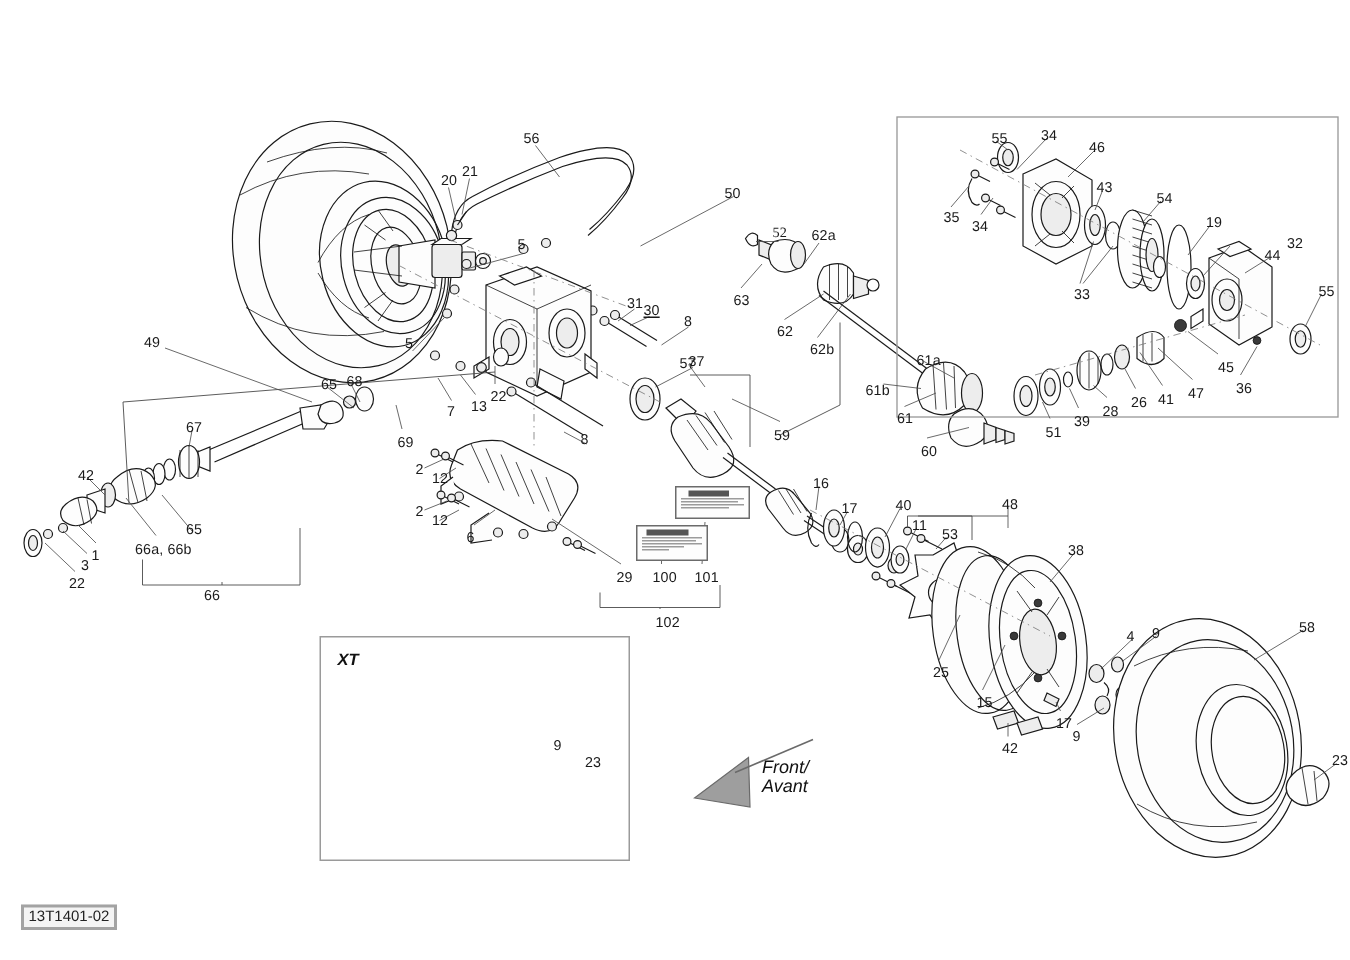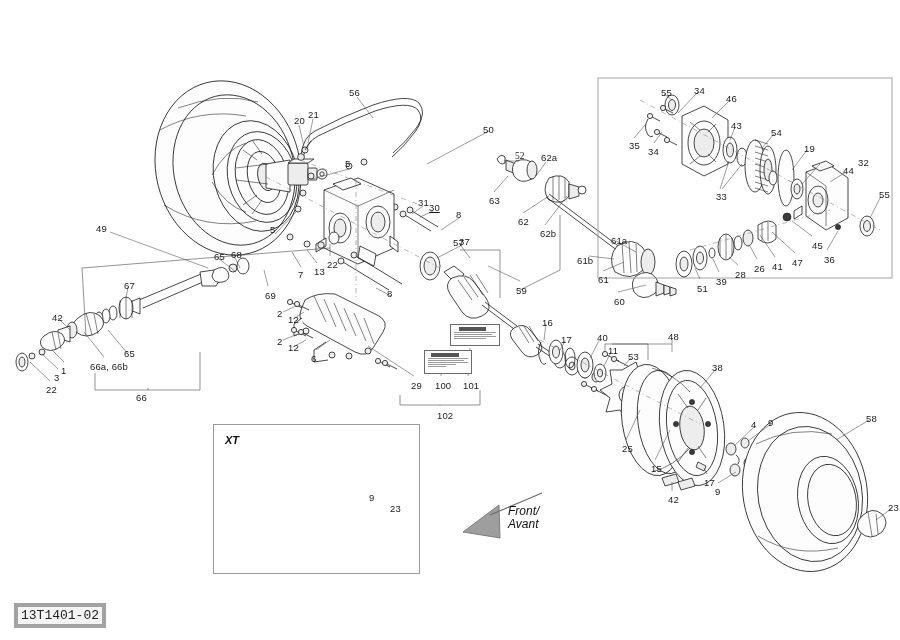--- a/index.html
+++ b/index.html
@@ -13,23 +13,23 @@
        white-space:nowrap;line-height:1;letter-spacing:0.1px;}
 
   .xtbox{position:absolute;left:213px;top:424px;width:205px;height:148px;
          border:1px solid #9a9a9a;background:#fff;}
   .xtlbl{position:absolute;left:225px;top:434px;font-size:11px;font-style:italic;
          font-weight:bold;color:#111;}
 
   .frontlbl{position:absolute;left:508px;top:505px;font-size:12px;
             font-style:italic;color:#111;line-height:13px;}
 
-  .footer{position:absolute;left:14px;top:603px;font-size:13px;color:#222;
-          border:4px solid #a3a3a3;background:#f4f4f4;padding:1px 3px;
-          font-family:Liberation Mono, monospace;}
+  .footer{position:absolute;left:14px;top:603px;font-size:10px;color:#222;
+          border:2px solid #a3a3a3;background:#f4f4f4;padding:1px 3px;
+          font-family:Liberation Sans, sans-serif;}
 
   .decal{position:absolute;border:1px solid #6b6b6b;background:#fdfdfd;}
   .decal .dhdr{height:4px;background:#555;margin:1.5px 2px 1px 2px;}
   .decal .dln{height:1px;background:#9b9b9b;margin:1.2px 3px;}
 </style>
 </head>
 <body>
 
 <div id="stage">
 

